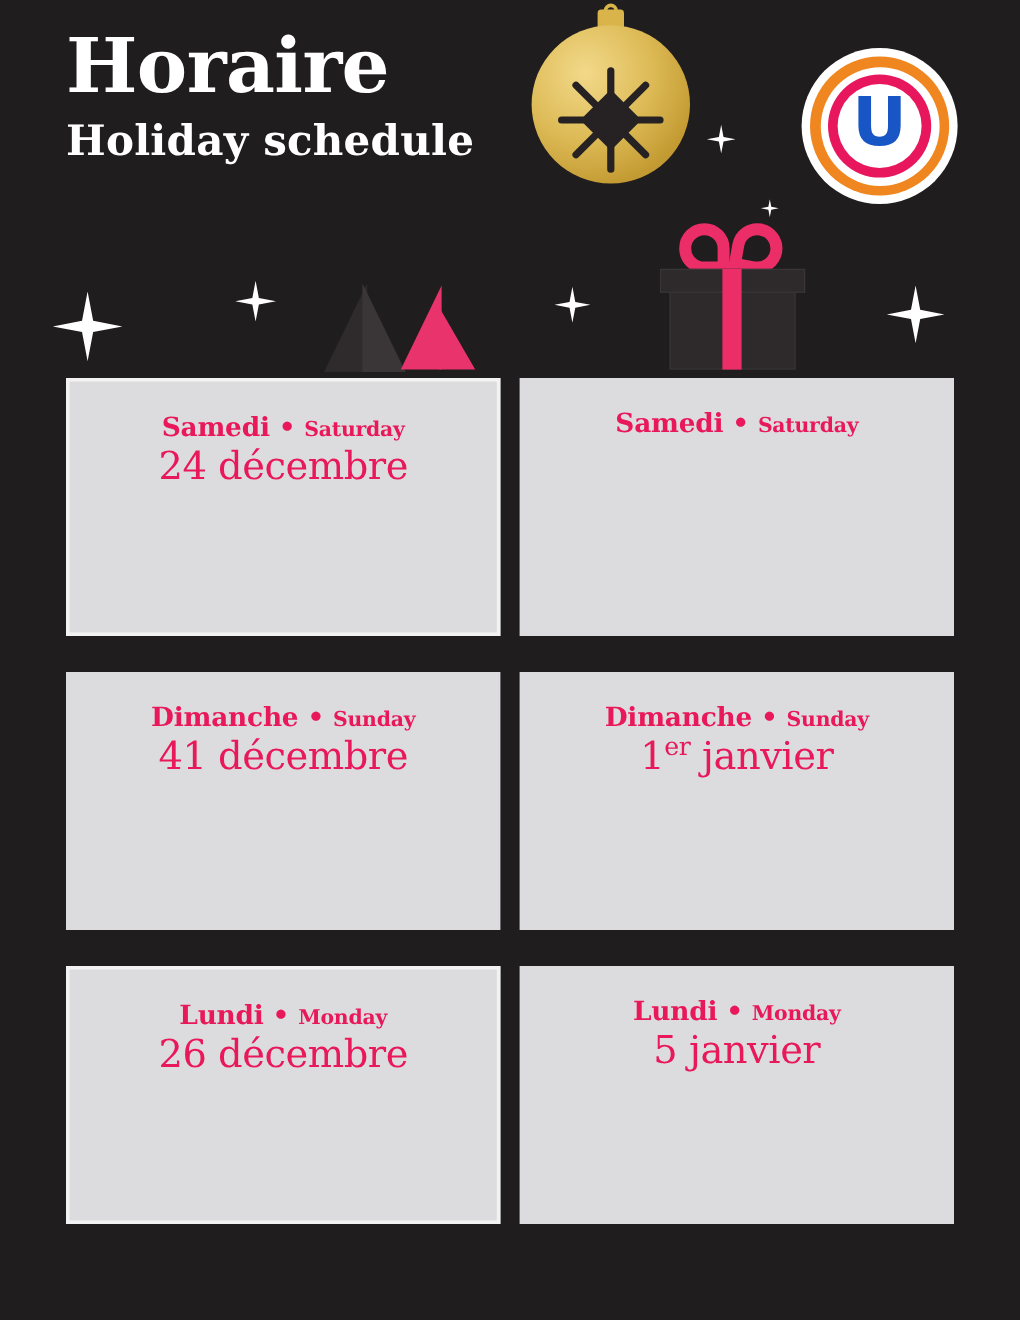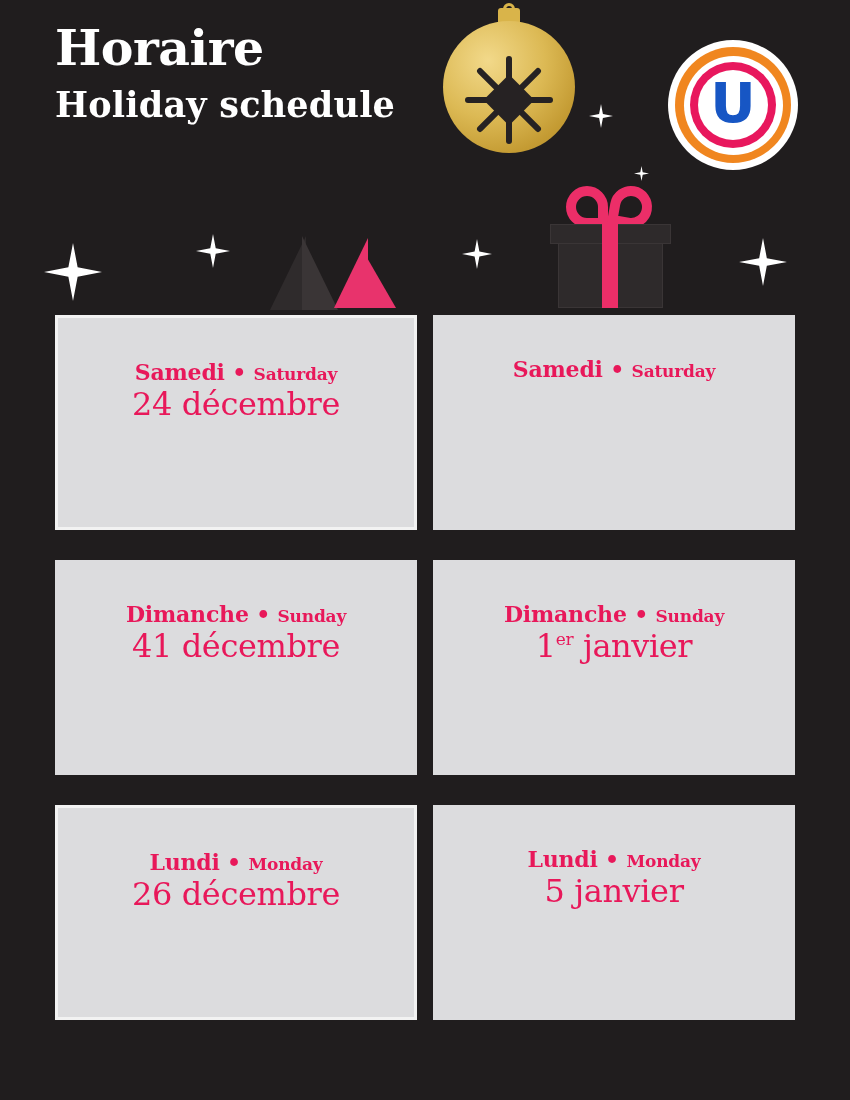--- a/index.html
+++ b/index.html
@@ -36,21 +36,21 @@
     left: 55px;
     top: 24px;
     width: 420px;
     z-index: 6;
   }
 
   .title-fr {
     font-family: "DejaVu Serif", serif;
     font-weight: bold;
     color: #ffffff;
-    font-size: 49px;
+    font-size: 63px;
     line-height: 0.99;
     letter-spacing: -0.5px;
   }
 
   .title-en {
     margin-top: 14px;
     font-family: "DejaVu Serif", serif;
     font-weight: bold;
     font-style: normal;
     color: #ffffff;
@@ -254,21 +254,21 @@
   .row {
     display: flex;
     justify-content: space-between;
     margin-bottom: 30px;
   }
 
   .card {
     width: 362px;
     height: 215px;
     background: #dcdcde;
-    padding-top: 42px;
+    padding-top: 26px;
     text-align: center;
   }
   .card.framed {
     border: 3px solid #f2f2f2;
   }
 
   .card-day {
     font-family: "DejaVu Serif", serif;
     font-weight: bold;
     color: #e8185a;
@@ -282,21 +282,21 @@
   .card-date {
     margin-top: 2px;
     font-family: "DejaVu Serif", serif;
     font-weight: normal;
     color: #e8185a;
     font-size: 32px;
     line-height: 1.15;
     letter-spacing: -0.4px;
   }
   .card-date sup {
-    font-size: 17px;
+    font-size: 21px;
     vertical-align: super;
     line-height: 0;
   }
 
   .footer-band {
     position: absolute;
     left: 0; bottom: 0;
     width: 850px;
     height: 42px;
   }

